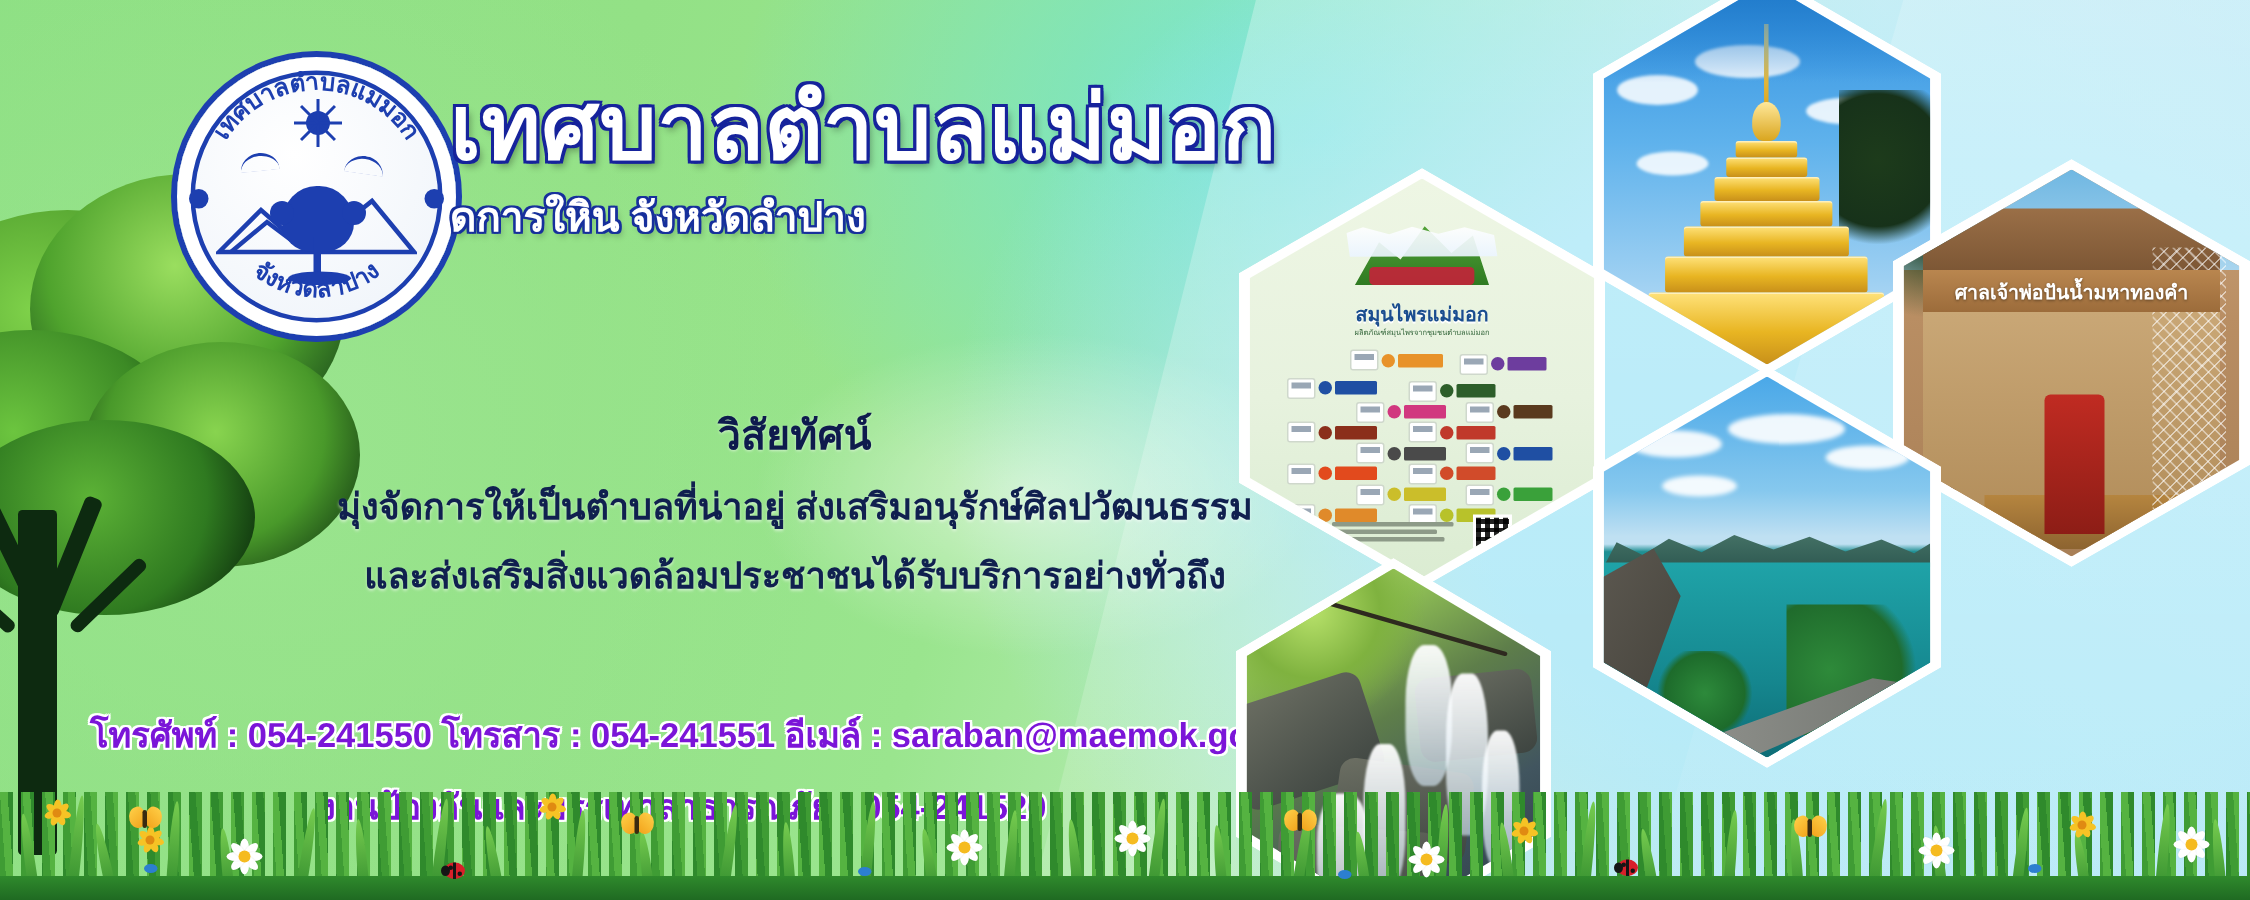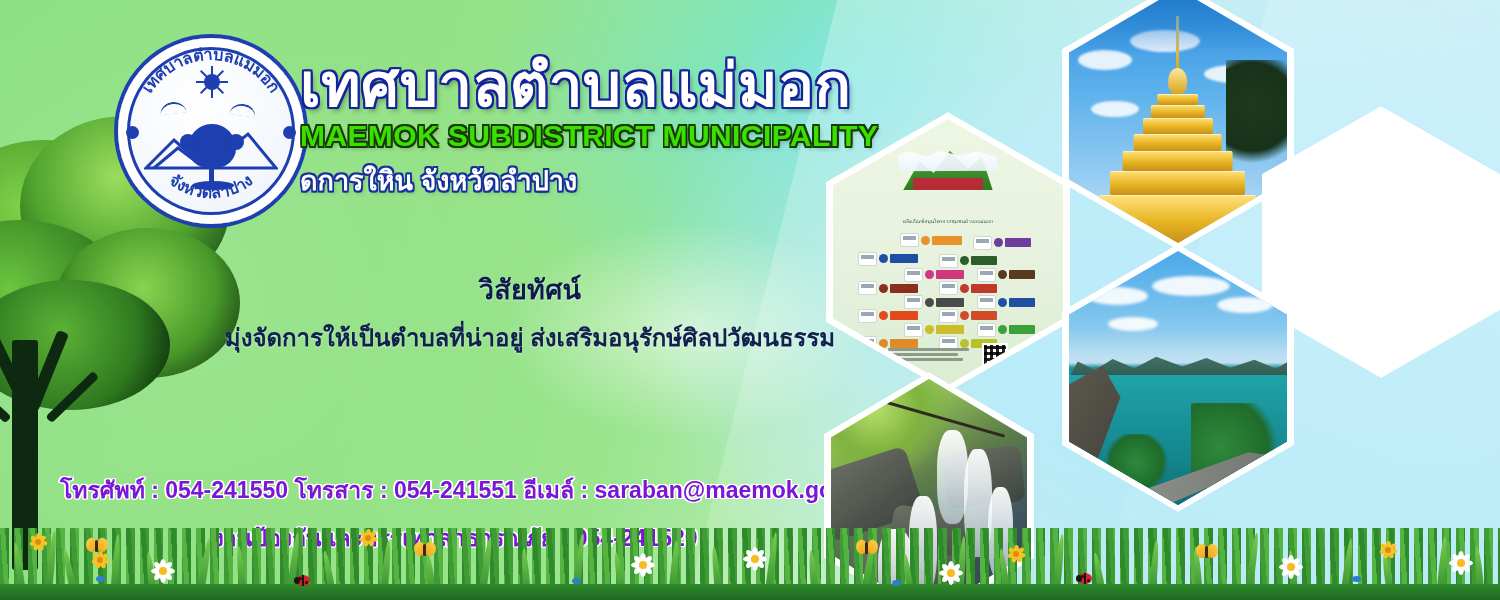--- a/index.html
+++ b/index.html
@@ -445,43 +445,44 @@
           <textPath href="#arcBot" startOffset="50%" text-anchor="middle">จังหวัดลำปาง</textPath>
         </text>
       </svg>
       <div class="rosette l"></div>
       <div class="rosette r"></div>
     </div>
   </div>
 
   <div class="headline">
     <div class="th-title">เทศบาลตำบลแม่มอก</div>
-    <div class="en-title">MAEMOK SUBDISTRICT MUNICIPALITY</div>
     <div class="sub-title">ดการใหิน จังหวัดลำปาง</div>
   </div>
 
   <div class="vision">
     <div class="vision-h">วิสัยทัศน์</div>
     <div class="vision-l">มุ่งจัดการให้เป็นตำบลที่น่าอยู่ ส่งเสริมอนุรักษ์ศิลปวัฒนธรรม</div>
+    <div class="vision-l">และส่งเสริมสิ่งแวดล้อมประชาชนได้รับบริการอย่างทั่วถึง</div>
   </div>
 
   <div class="contact">
     <div class="contact-l">โทรศัพท์ : 054-241550  โทรสาร : 054-241551 อีเมล์ : saraban@maemok.go.th</div>
     <div class="contact-l second">งานป้องกันและบรรเทาสาธารณภัย : 054-241520</div>
   </div>
 
   <div class="hex" style="left:826px; top:112px; width:244px; height:280px;">
     <div class="frame"></div>
     <div class="photo">
       <div class="ph-poster">
         <div class="poster-logo">
           <div class="hill"></div>
             <div class="word"></div>
             <div class="red"></div>
         </div>
+        <div class="poster-title">สมุนไพรแม่มอก</div>
         <div class="poster-sub">ผลิตภัณฑ์สมุนไพรจากชุมชนตำบลแม่มอก</div>
         <div class="poster-grid">
           <div class="pg-row" style="left:24%; top:0%;">   
               <div class="pg-box">
                 <i></i>
               </div>
               <div class="pg-dot" style="background:#e8922a;"></div>
               <div class="pg-tag" style="width:30px;background:#e8922a;"></div>
             </div>
           <div class="pg-row" style="left:62%; top:2%;">   
@@ -627,20 +628,38 @@
           <span>วัดพ</span>
           <small>บ้านกุ่</small>
           <small>อำเภ</small>
         </div>
       </div>
     </div>
   </div>
 
   <div class="hex" style="left:1262px; top:106px; width:238px; height:272px;">
     <div class="frame"></div>
+    <div class="photo">
+      <div class="ph-shrine">
+        <div class="sky"></div>
+        <div class="leafy"></div>
+        <div class="roof"></div>
+        <div class="beam" style="left:14%; top:37%; width:4px; bottom:8%;"></div>
+        <div class="beam" style="left:40%; top:42%; width:4px; bottom:10%;"></div>
+        <div class="beam" style="left:62%; top:42%; width:4px; bottom:10%;"></div>
+        <div class="beam" style="left:12%; top:44%; right:12%; height:3px;"></div>
+        <div class="interior"></div>
+        <div class="table"></div>
+        <div class="alt"></div>
+        <div class="mesh"></div>
+        <div class="sign">
+          <span>ศาลเจ้าพ่อปันน้ำมหาทองคำ</span>
+        </div>
+      </div>
+    </div>
   </div>
 
   <div class="hex" style="left:1062px; top:244px; width:232px; height:268px;">
     <div class="frame"></div>
     <div class="photo">
       <div class="ph-dam">
         <div class="cloudy" style="left:8%;  top:14%; width:62px; height:18px;"></div>
         <div class="cloudy" style="left:38%; top:10%; width:78px; height:20px;"></div>
         <div class="cloudy" style="left:68%; top:18%; width:56px; height:16px;"></div>
         <div class="cloudy" style="left:18%; top:26%; width:50px; height:14px;"></div>

